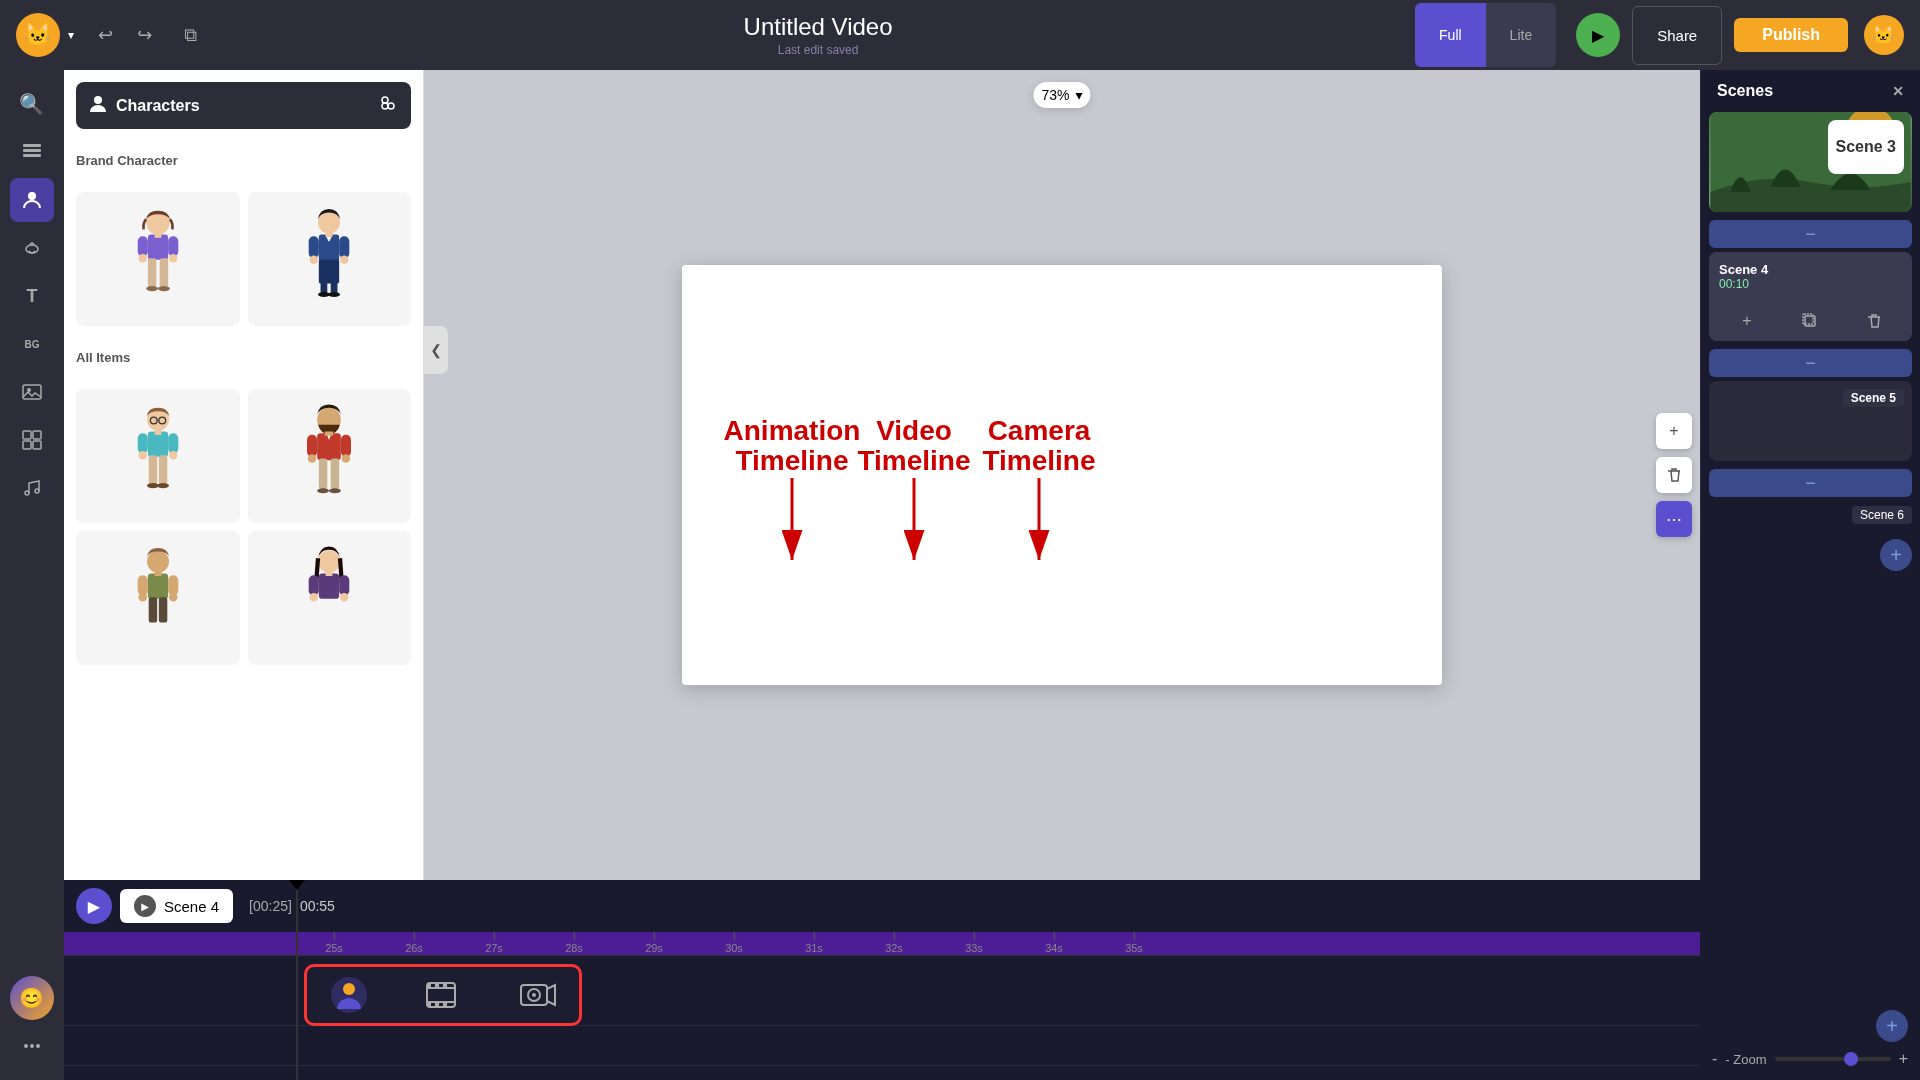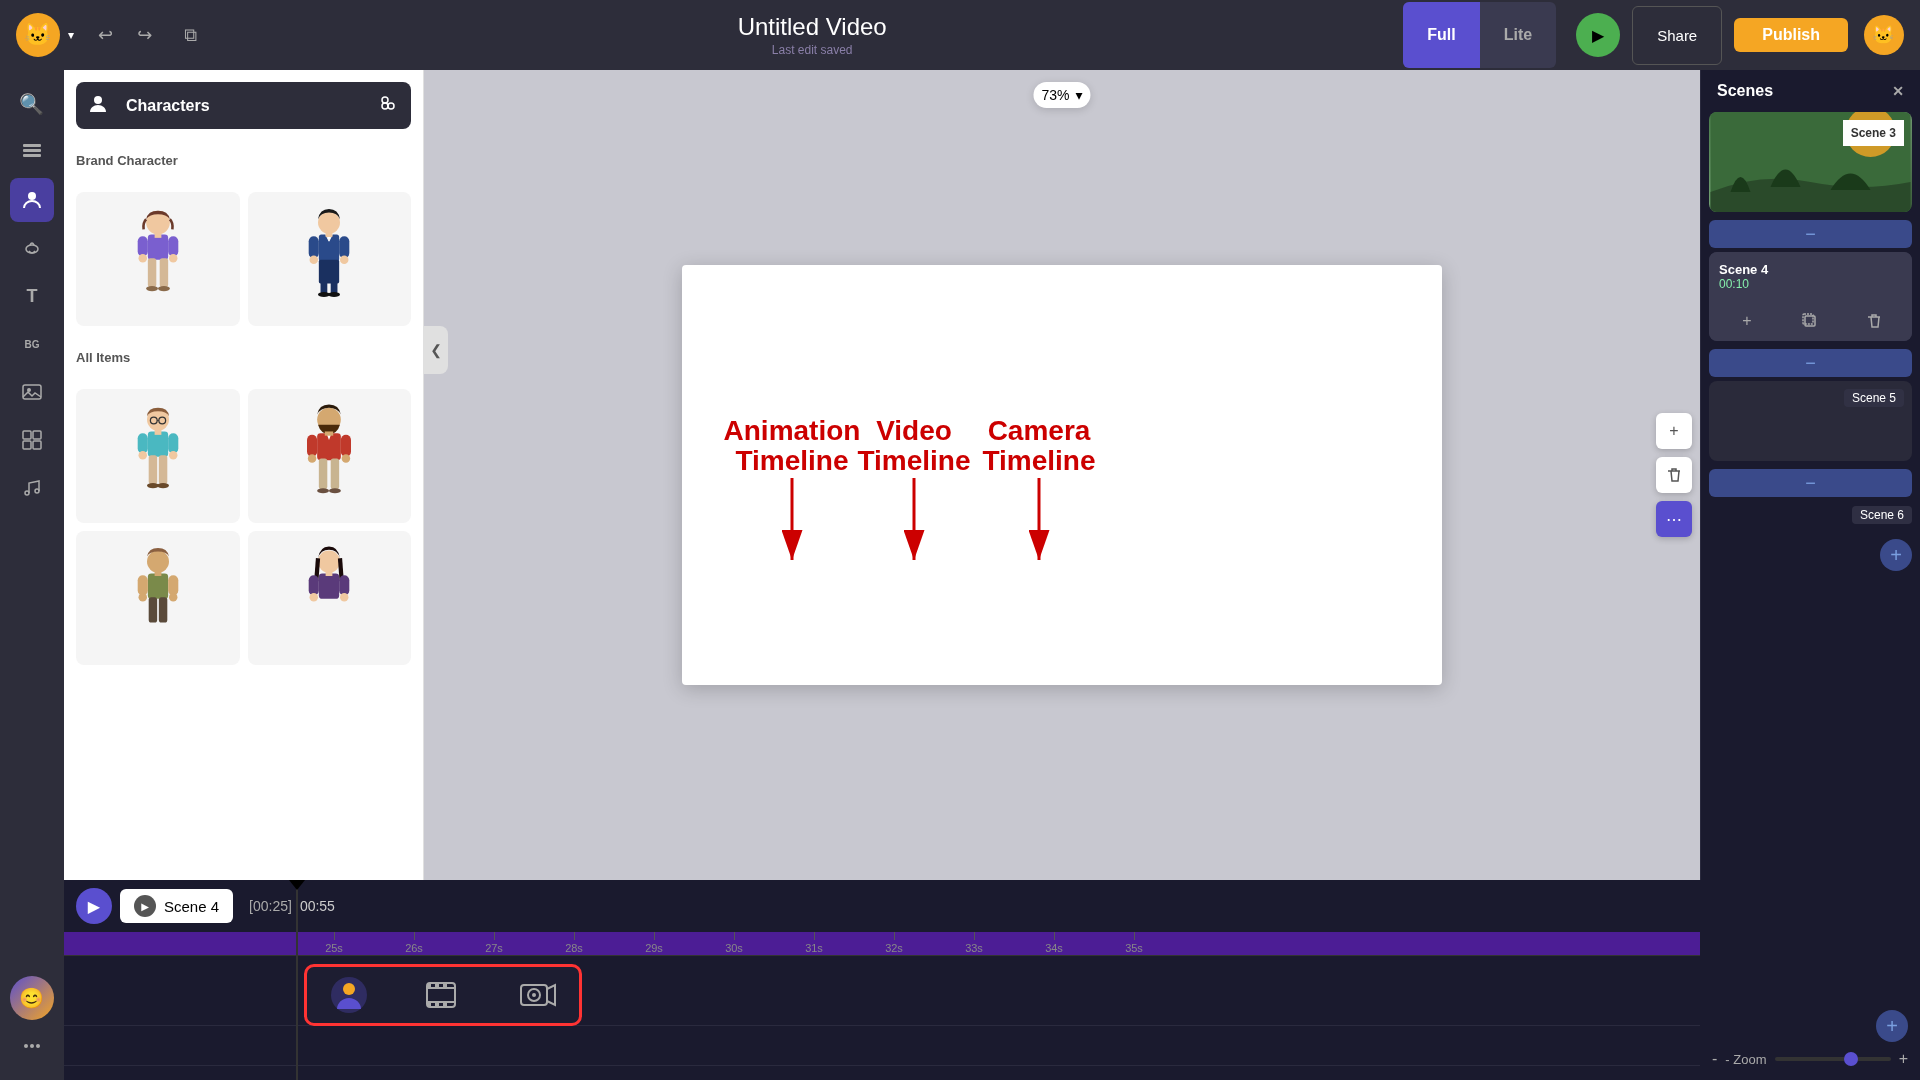--- a/index.html
+++ b/index.html
@@ -34,21 +34,21 @@
     .header-title-text {
       color: white; font-size: 24px; font-weight: 500;
     }
     .header-title-sub {
       color: #8a7fa8; font-size: 12px; margin-top: 2px;
     }
     .header-view-toggle {
       display: flex; background: #3a3a50; border-radius: 6px; overflow: hidden; margin-right: 20px;
     }
     .header-view-toggle button {
-      padding: 24px 24px; border: none; font-size: 16px; cursor: pointer; font-weight: 700;
+      padding: 24px 24px; border: none; font-size: 14px; cursor: pointer; font-weight: 400;
     }
     .btn-full { background: #5a4fcf; color: white; }
     .btn-lite { background: transparent; color: #aaa; }
     .header-play-btn {
       width: 44px; height: 44px; background: #4caf50; border-radius: 50%;
       display: flex; align-items: center; justify-content: center; cursor: pointer; margin-right: 12px;
     }
     .header-share-btn {
       background: #2d2d3a; border: 1px solid #555; color: white; padding: 20px 24px;
       border-radius: 6px; font-size: 15px; cursor: pointer; margin-right: 12px;
@@ -81,21 +81,21 @@
     .characters-panel {
       position: absolute; left: 64px; top: 70px; width: 360px; bottom: 200px;
       background: white; z-index: 80; display: flex; flex-direction: column;
       border-right: 1px solid #e0e0e0;
     }
     .panel-header {
       display: flex; align-items: center; background: #2d2d3a; padding: 10px 12px;
       margin: 12px 12px 0 12px; border-radius: 8px;
     }
     .panel-header-title {
-      flex: 1; color: white; font-size: 16px; font-weight: 600; margin-left: 18px;
+      flex: 1; color: white; font-size: 16px; font-weight: 600; margin-left: 8px;
     }
     .panel-header-icon {
       color: white; font-size: 20px; cursor: pointer;
     }
     .panel-content {
       flex: 1; overflow-y: auto; padding: 0 12px;
     }
     .panel-section-title {
       font-size: 13px; color: #555; font-weight: 600; margin: 24px 0;
     }
@@ -201,25 +201,25 @@
     .scene-item {
       margin: 0 8px 8px; border-radius: 8px; overflow: hidden; position: relative; cursor: pointer;
     }
     .scene-thumbnail {
       width: 100%; height: 100px; object-fit: cover; background: #3a6a3a;
       display: flex; align-items: center; justify-content: center; font-size: 30px;
     }
     .scene-thumbnail-nature { background: linear-gradient(135deg, #4a7c4a 0%, #8ab58a 50%, #3a5a3a 100%); }
     .scene-label {
       position: absolute; top: 8px; right: 8px; background: rgba(0,0,0,0.6);
-      color: white; font-size: 12px; padding: 2px 8px; border-radius: 4px;
+      color: white; font-size: 12px; padding: 2px 8px; border-radius: 4px; font-weight: bold;
     }
     .scene-label-white {
-      background: white; color: #333; font-size: 12px; padding: 6px 8px;
-      border-radius: 0; font-weight: 600;
+      background: white; color: #333; font-size: 16px; padding: 18px 8px;
+      border-radius: 8px; font-weight: 600;
     }
     .scene-info { padding: 6px 10px; background: #252535; }
     .scene-info-title { color: white; font-size: 13px; font-weight: 600; }
     .scene-info-time { color: #86efac; font-size: 12px; }
     .scene-actions {
       display: flex; justify-content: space-around; padding: 6px; background: #252535;
     }
     .scene-action-btn {
       width: 28px; height: 28px; display: flex; align-items: center; justify-content: center;
       color: #aaa; cursor: pointer; font-size: 16px;

